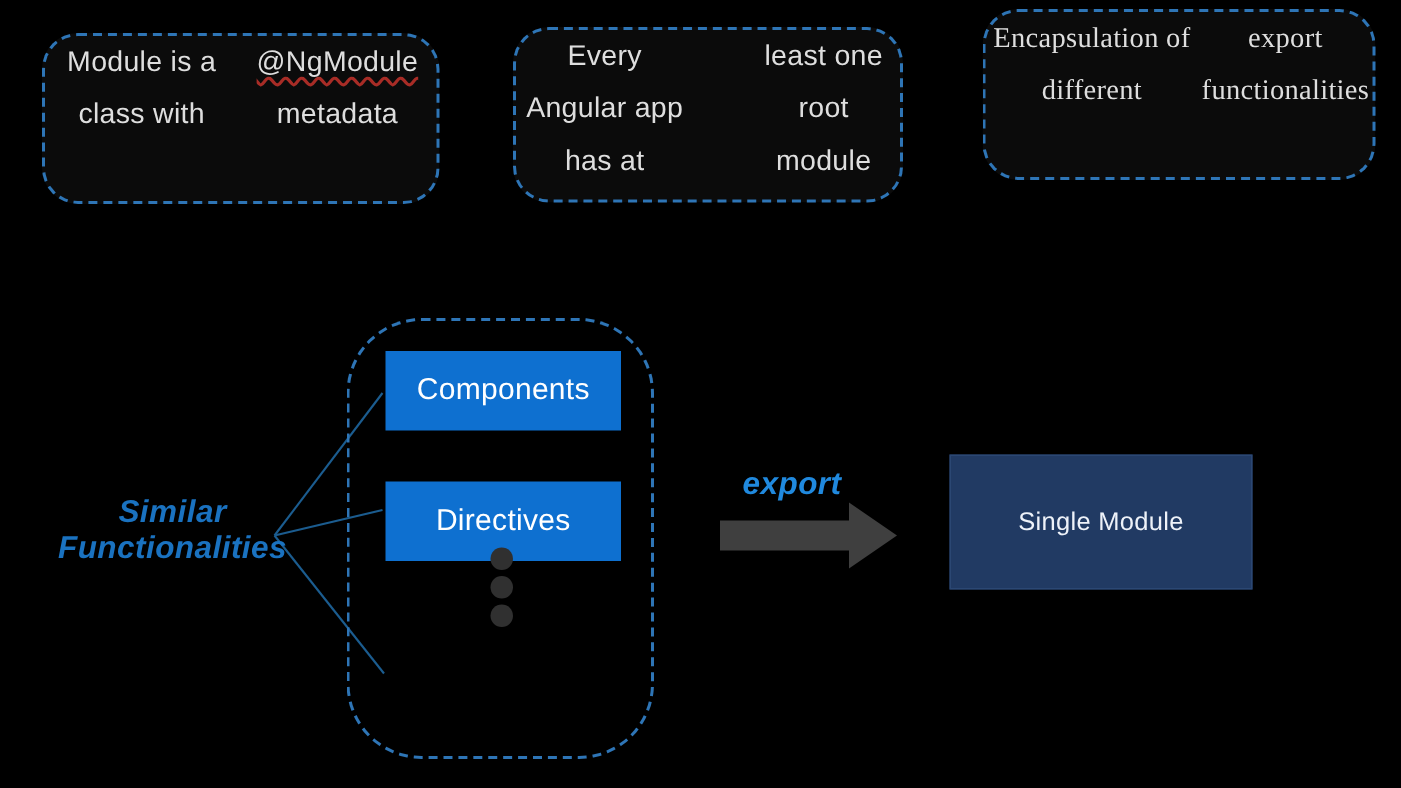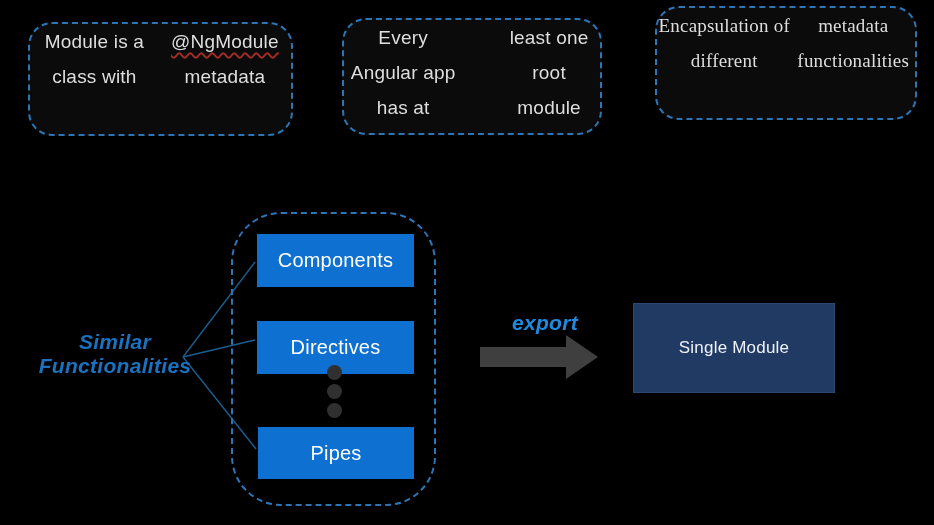--- a/index.html
+++ b/index.html
@@ -86,21 +86,21 @@
     font-size:21px;
     font-style:italic;
     font-weight:bold;
     line-height:24px;
     letter-spacing:.3px;
   }
   
   .export-label{
     position:absolute;
     left:478px;top:311px;width:100px;
-    text-align:right;
+    text-align:center;
     color:var(--export-blue);
     font-size:21px;
     font-style:italic;
     font-weight:bold;
     letter-spacing:.3px;
   }
   
   .single-module{
     position:absolute;
     left:633px;top:303px;width:202px;height:90px;
@@ -128,39 +128,38 @@
     <div><span class="squiggle">@NgModule</span><span> metadata</span></div>
   </div>
 
   <div class="concept-box b2">
     <div>Every Angular app has at</div>
     <div>least one root module</div>
   </div>
 
   <div class="concept-box b3">
     <div>Encapsulation of different</div>
-    <div>metadata functionalities</div>
+    <div>export functionalities</div>
   </div>
 
   <svg class="overlay" viewBox="0 0 934 525" xmlns="http://www.w3.org/2000/svg">
     <g stroke="#1b5c8f" stroke-width="1.4" fill="none">
       <line x1="183" y1="357" x2="255" y2="262"></line>
       <line x1="183" y1="357" x2="255" y2="340"></line>
       <line x1="183" y1="357" x2="256" y2="449"></line>
     </g>
     <polygon fill="#3f3f3f" points="480,347 566,347 566,335 598,357 566,379 566,367 480,367"></polygon>
   </svg>
 
   <div class="module-group">
     <div class="module-item components">Components</div>
     <div class="module-item directives">Directives</div>
     <div class="dot d1"></div>
     <div class="dot d2"></div>
     <div class="dot d3"></div>
-    <div class="module-item pipes">Pipes</div>
   </div>
 
   <div class="similar-label">
     <div>Similar</div>
     <div>Functionalities</div>
   </div>
 
   <div class="export-label">export</div>
 
   <div class="single-module">Single Module</div>

